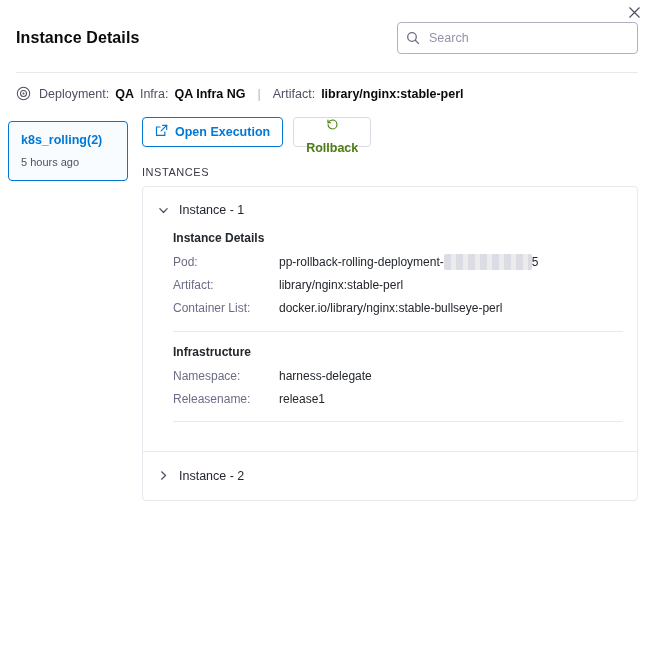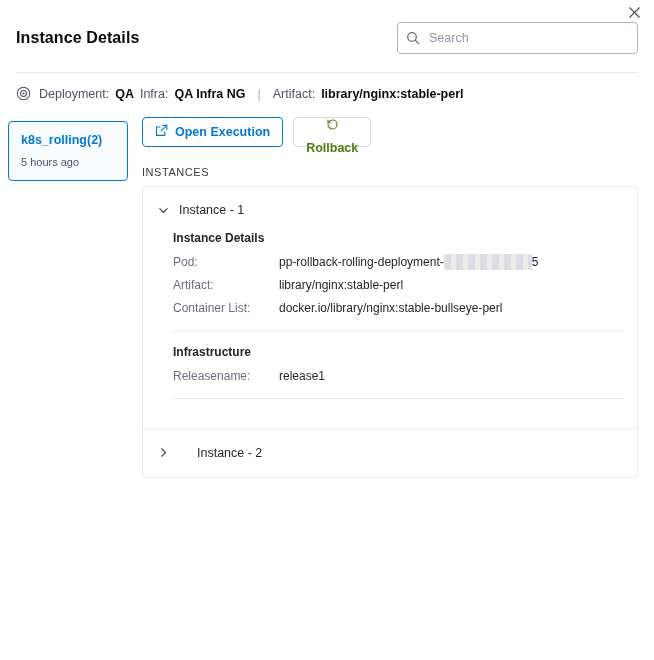--- a/index.html
+++ b/index.html
@@ -235,21 +235,21 @@
     margin: 14px 0 13px 0;
   }
   .inst-sep {
     height: 1px;
     background: #e8e8ef;
     margin: 10px 0 0 0;
   }
   .inst-collapsed {
     display: flex;
     align-items: center;
-    gap: 28px;
+    gap: 10px;
     padding: 17px 14px 17px 14px;
     cursor: pointer;
   }
 </style>
 </head>
 <body>
 
 <div class="panel">
 
   <div class="close-btn">
@@ -351,20 +351,24 @@
               <span class="k">Container List:</span>
               <span class="v">docker.io/library/nginx:stable-bullseye-perl</span>
             </div>
           </div>
 
           <div class="group-div"></div>
 
           <div class="group">
             <div class="group-title">Infrastructure</div>
             <div class="kv">
+              <span class="k">Namespace:</span>
+              <span class="v">harness-delegate</span>
+            </div>
+            <div class="kv">
               <span class="k">Releasename:</span>
               <span class="v">release1</span>
             </div>
           </div>
 
           <div class="group-div"></div>
 
 
         </div>
 

